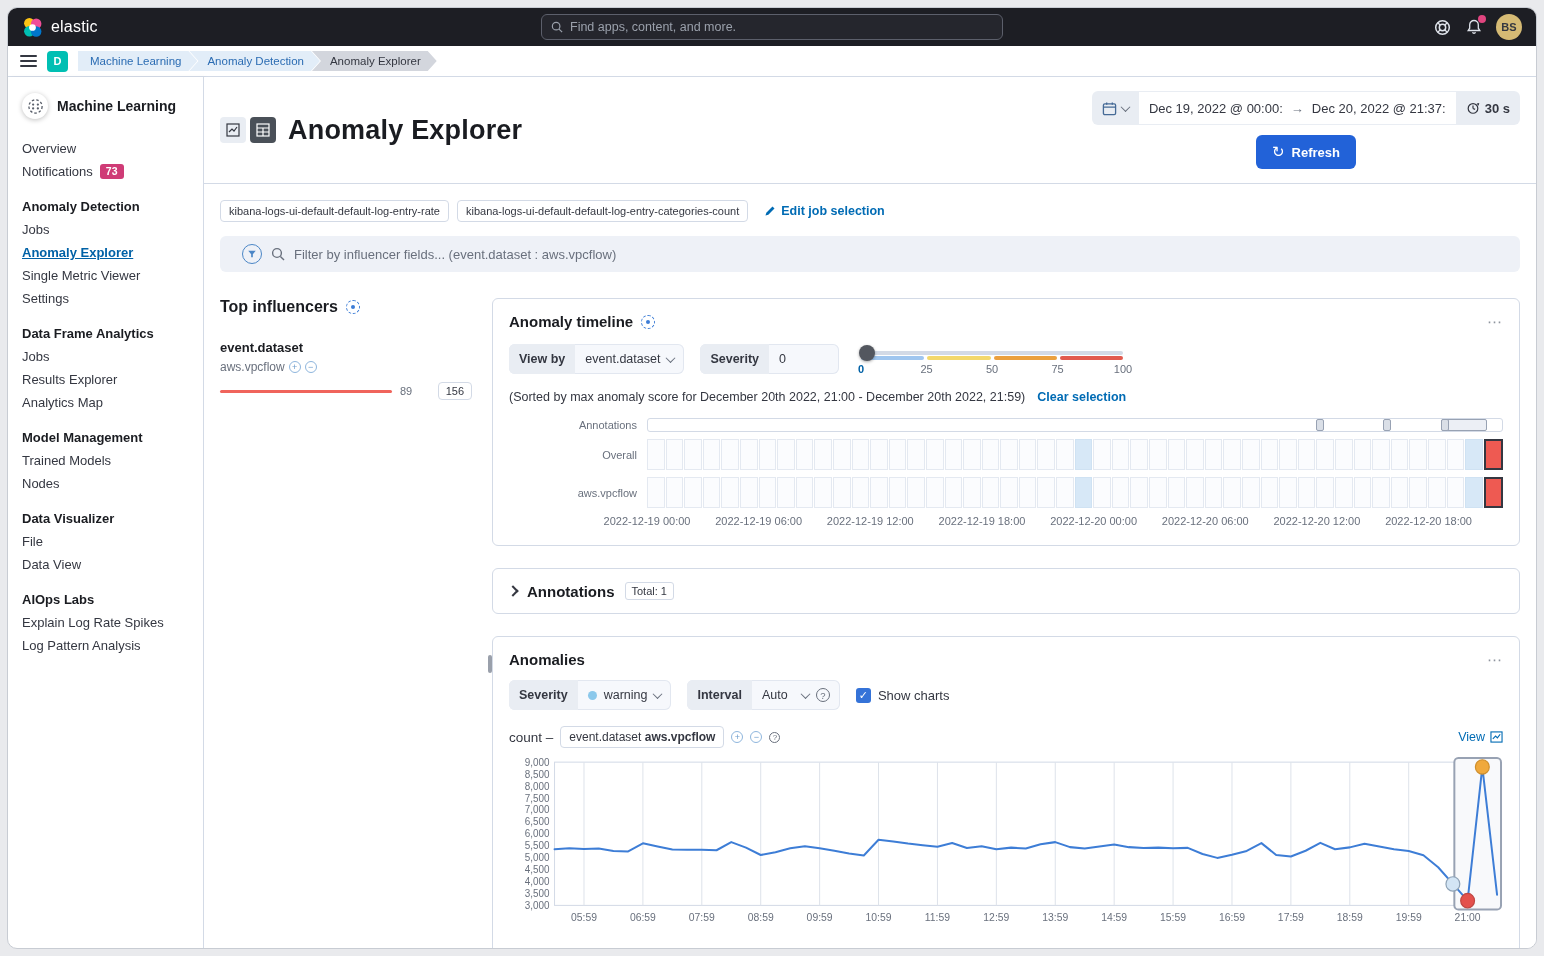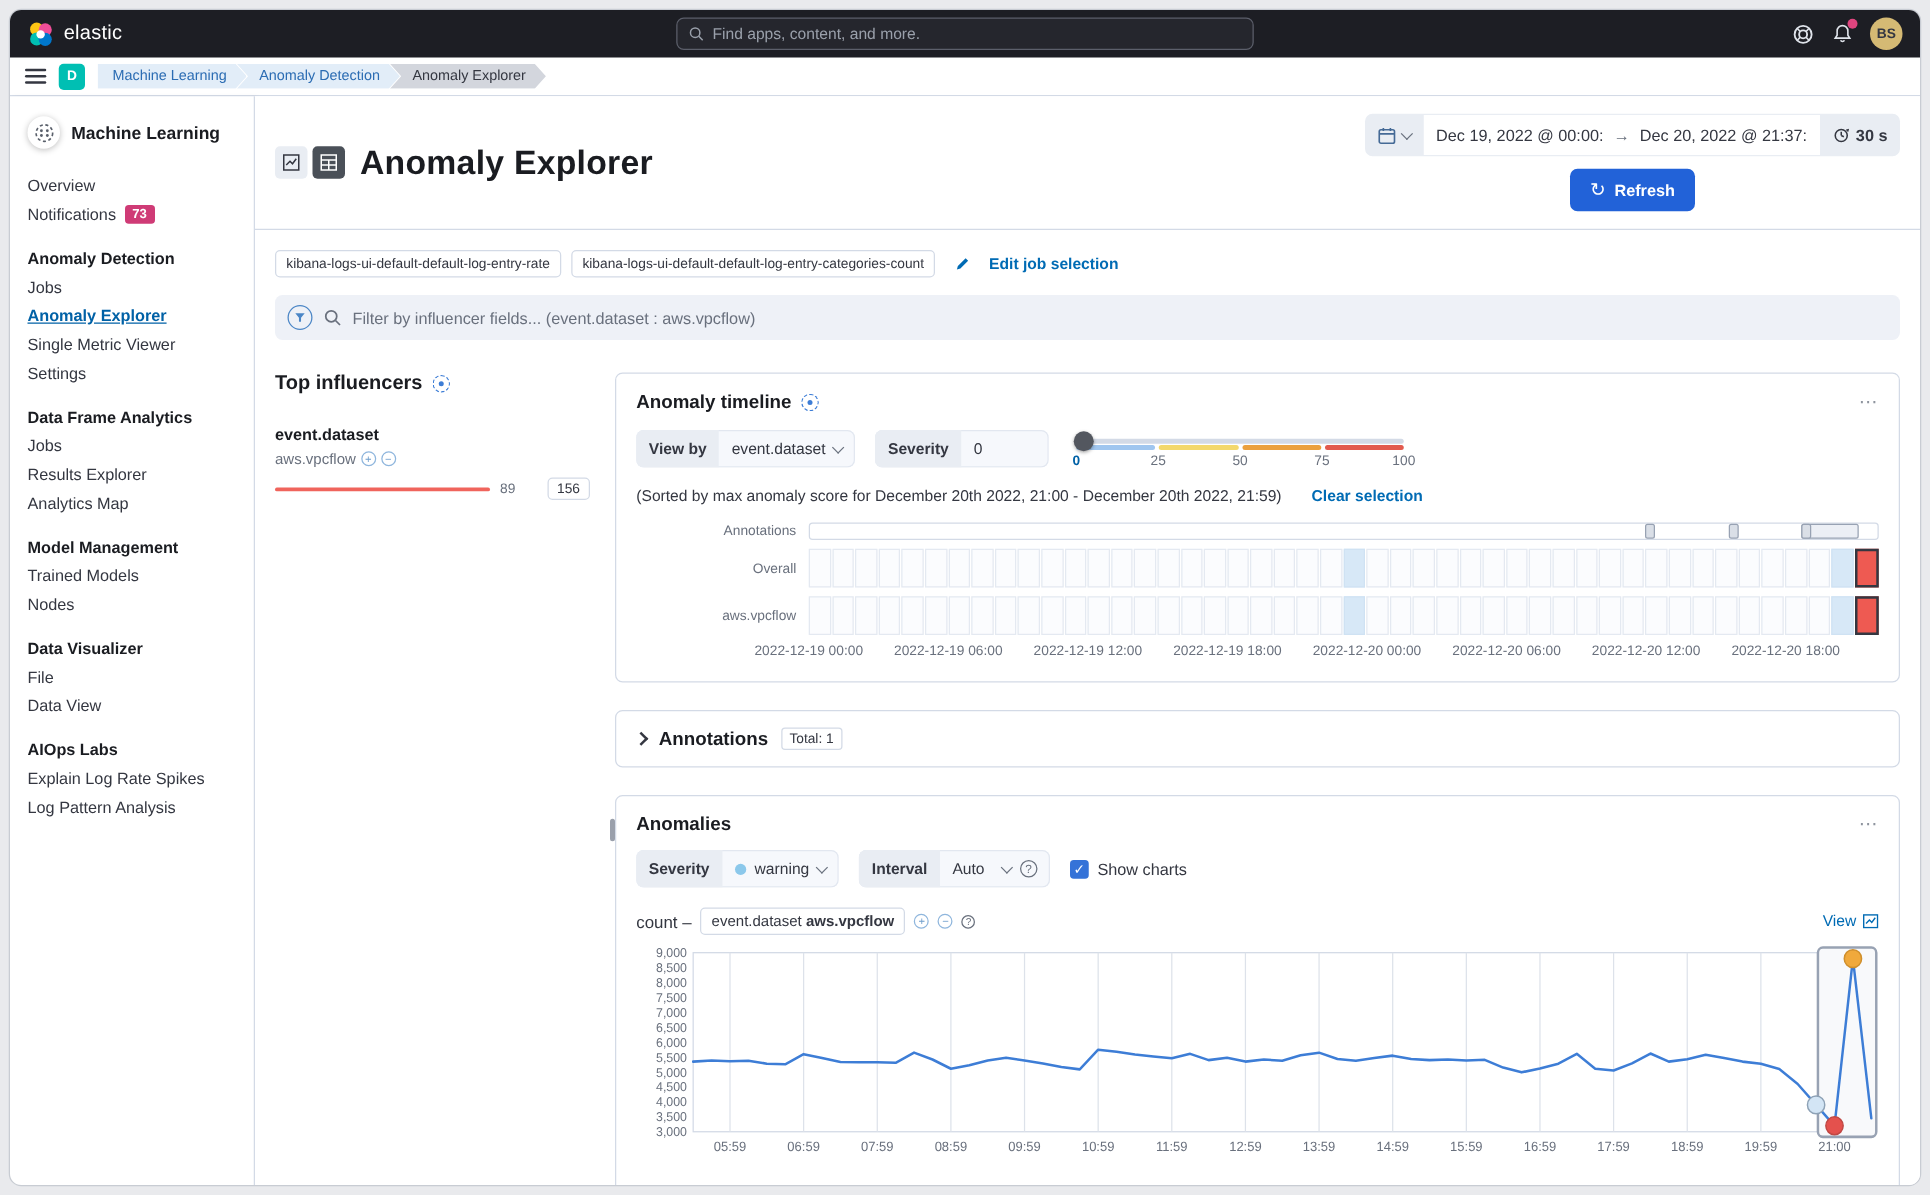--- a/index.html
+++ b/index.html
@@ -54,23 +54,23 @@
   .dp { display:flex; align-items:stretch; height:34px; border-radius:6px; overflow:hidden; background:#e9edf3; font-size:13px; }
   .dp-seg { display:flex; align-items:center; padding:0 10px; gap:5px; }
   .dp-dates { background:#fff; margin:1px 0; display:flex; align-items:center; gap:8px; padding:0 10px; color:#343741; }
   .dp-arrow { color:#69707d; font-size:13px; }
   .btn-refresh { height:34px; background:#2262d8; color:#fff; border:none; border-radius:6px; font-size:13px; font-weight:bold;
                  padding:0 16px; display:flex; align-items:center; gap:7px; cursor:pointer; font-family:inherit; }
   .pagehead-rule { border:none; border-top:1px solid #d3dae6; margin:14px -16px 0 -16px; }
   
   .jobsrow { display:flex; align-items:center; gap:8px; margin-top:16px; }
   .jobbadge { border:1px solid #d3dae6; border-radius:4px; background:#fff; font-size:11px; color:#343741; padding:4px 8px; }
-  .editlink { display:flex; align-items:center; gap:15px; color:#006bb4; font-size:12.5px; font-weight:bold; margin-left:8px; cursor:pointer; }
+  .editlink { display:flex; align-items:center; gap:5px; color:#006bb4; font-size:12.5px; font-weight:bold; margin-left:8px; cursor:pointer; }
   .filterbar { margin-top:14px; height:36px; background:#eef1f7; border-radius:6px; display:flex; align-items:center;
-               padding:0 10px; gap:9px; }
+               padding:0 22px; gap:9px; }
   .funnel-circ { width:20px; height:20px; border-radius:50%; border:1.5px solid #4b86c6; display:flex; align-items:center; justify-content:center; }
   .filter-ph { color:#69707d; font-size:13px; }
   
   .cols { display:flex; gap:20px; margin-top:26px; }
   .leftcol { width:252px; flex-shrink:0; }
   .rightcol { flex:1; display:flex; flex-direction:column; gap:22px; min-width:0; }
   .ti-title { font-size:16px; font-weight:bold; color:#1a1c21; display:flex; align-items:center; gap:8px; }
   .help-ic { width:14px; height:14px; border:1.4px dashed #3d7dd6; border-radius:50%; display:inline-flex; align-items:center; justify-content:center; }
   .help-ic i { width:4px; height:4px; background:#3d7dd6; border-radius:50%; }
   .ti-field { font-size:13px; font-weight:bold; color:#1a1c21; margin-top:24px; }
@@ -96,21 +96,21 @@
           transform:rotate(45deg) translate(-1px,-1px); display:inline-block; }
   .slider { width:262px; position:relative; height:34px; margin-left:6px; }
   .sl-track { position:absolute; top:9px; left:0; right:0; height:4px; background:#d3dae6; border-radius:2px; }
   .sl-bands { position:absolute; top:14px; left:0; right:0; height:4px; display:flex; gap:3px; }
   .sl-bands i { border-radius:2px; }
   .sl-handle { position:absolute; top:3px; left:-2px; width:16px; height:16px; border-radius:50%; background:#53575f;
                box-shadow:0 1px 3px rgba(0,0,0,.35); cursor:pointer; }
   .sl-ticks { position:absolute; top:21px; left:0; right:0; height:14px; font-size:11px; color:#69707d; }
   .sl-ticks span { position:absolute; transform:translateX(-50%); }
   .sl-ticks span.active { color:#0061a6; font-weight:bold; }
-  .tl-sorted { margin-top:14px; font-size:12.5px; color:#343741; display:flex; gap:24px; align-items:center; }
+  .tl-sorted { margin-top:14px; font-size:12.5px; color:#343741; display:flex; gap:12px; align-items:center; }
   .bluelink { color:#006bb4; font-weight:bold; cursor:pointer; font-size:12.5px; }
   
   .lanes { margin-top:14px; }
   .lane-row { display:flex; align-items:center; margin-bottom:7px; }
   .lane-label { width:138px; text-align:right; padding-right:10px; font-size:11px; color:#69707d; flex-shrink:0; }
   .annot-bar { flex:1; height:14px; border:1px solid #d3dae6; border-radius:3px; position:relative; background:#fff; }
   .annot-mark { position:absolute; top:0; bottom:0; width:8px; background:#dadfe7; border:1px solid #98a2b3; border-radius:2px; }
   .annot-range { position:absolute; top:0; bottom:0; background:#eceff5; border:1px solid #98a2b3; border-radius:2px; }
   .lane-cells { flex:1; display:flex; gap:1px; height:31px; }
   .lane-cells i { flex:1; background:#fbfcfe; border:1px solid #e4e9f1; }

